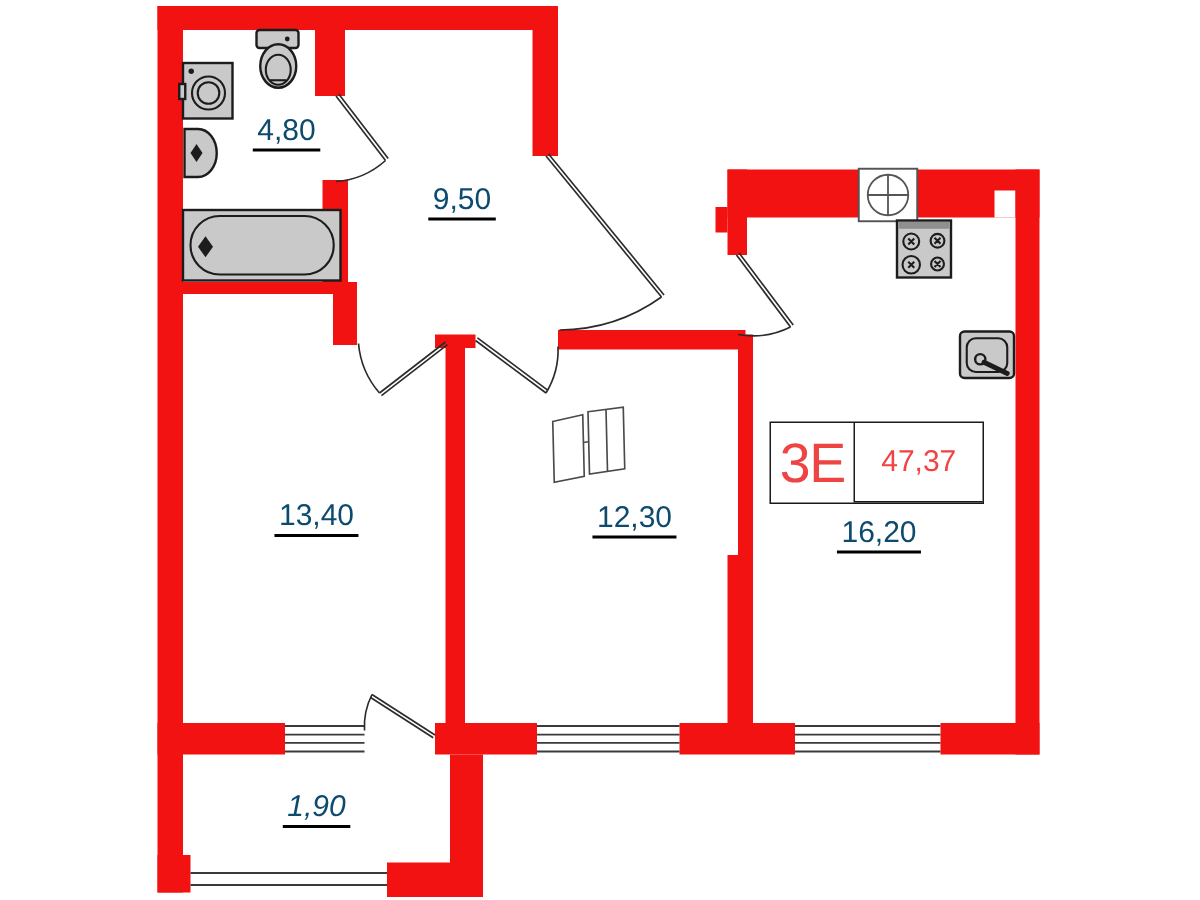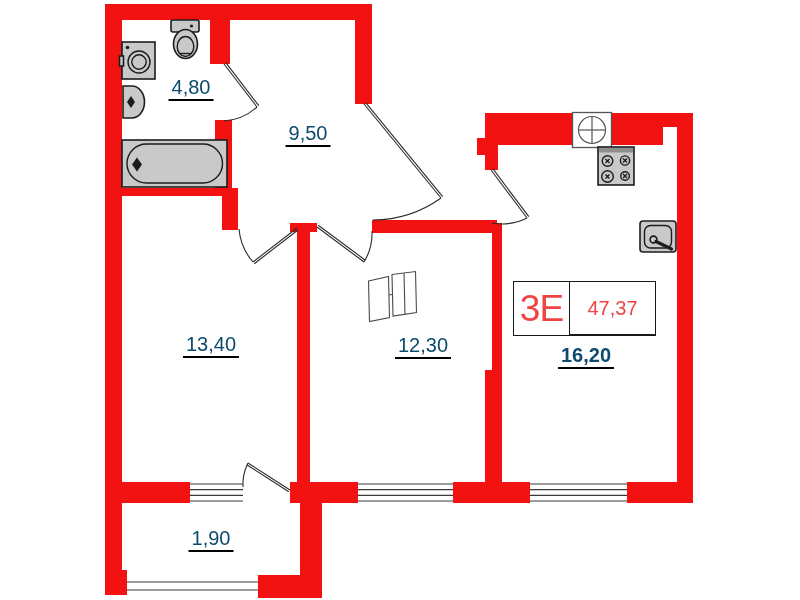--- a/index.html
+++ b/index.html
@@ -174,22 +174,22 @@
       <path d="M 392,274.5 L 415.5,271.5 L 416.5,312.5 L 393,316 Z"></path>
       <line x1="404" y1="273" x2="405" y2="314.5"></line>
       <line x1="389" y1="295" x2="392" y2="294.5"></line>
     </g>
   </svg>
 
   <div class="room-label" style="left:191px;top:76px;">4,80</div>
   <div class="room-label" style="left:308px;top:122px;">9,50</div>
   <div class="room-label" style="left:211px;top:333px;text-align:right;">13,40</div>
   <div class="room-label" style="left:403px;top:334px;margin-left:20px;">12,30</div>
-  <div class="room-label" style="left:586px;top:344px;font-weight:bold;">16,20</div>
-  <div class="room-label" style="left:211px;top:527px;">1,90</div>
+  <div class="room-label" style="left:586px;top:344px;">16,20</div>
+  <div class="room-label" style="left:211px;top:527px;font-style:italic;">1,90</div>
 
   <div class="unit-table">
     <div class="unit-type">3Е</div>
     <div class="unit-areas">
       <div class="cell">47,37</div>
     </div>
   </div>
 </div>
 
 </body></html>

